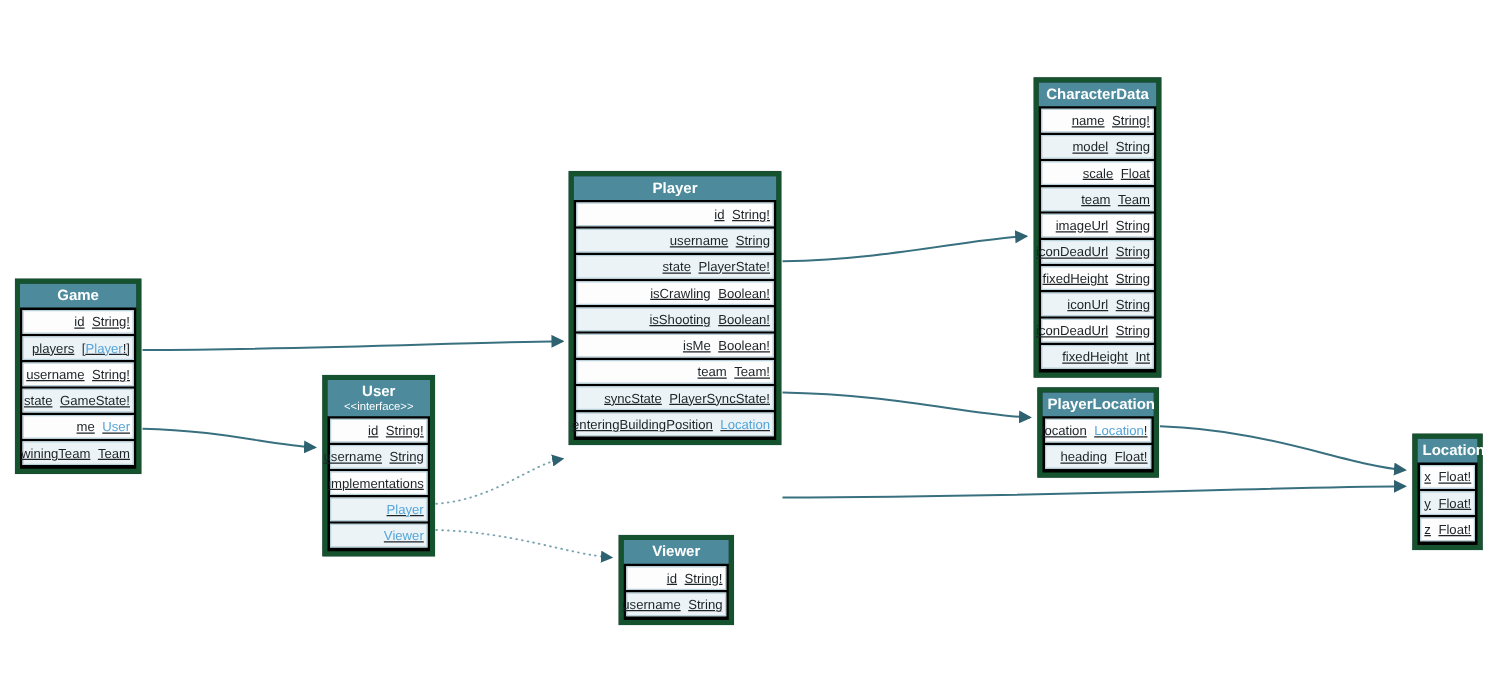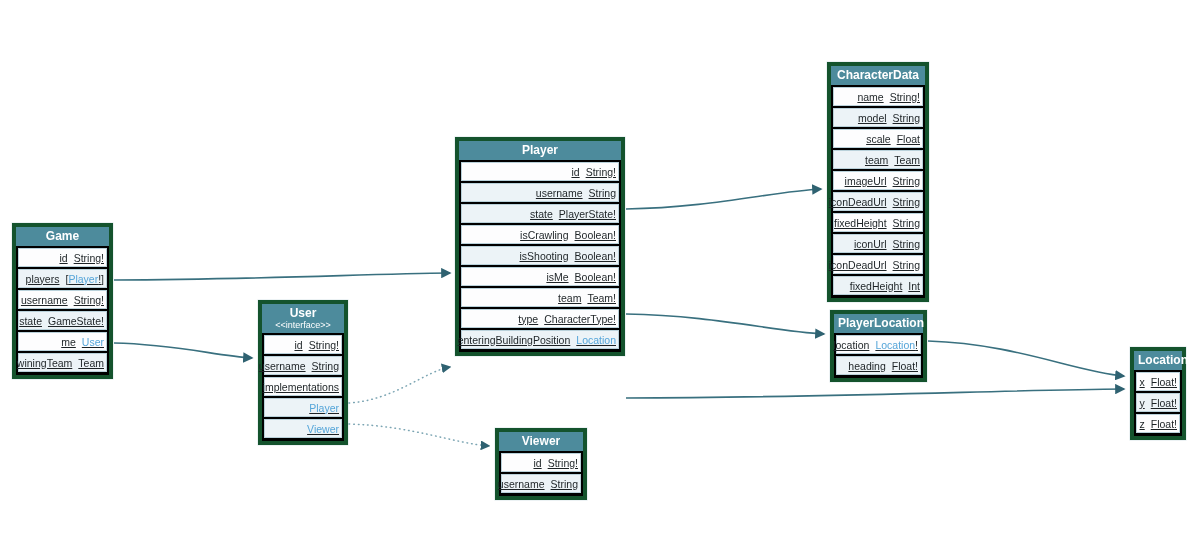--- a/index.html
+++ b/index.html
@@ -132,23 +132,23 @@
           <span class="ftype">Boolean!</span>
         </div>
         <div class="row">
           <span class="fname">isMe</span>
           <span class="ftype">Boolean!</span>
         </div>
         <div class="row">
           <span class="fname">team</span>
           <span class="ftype">Team!</span>
         </div>
-        <div class="row">
-          <span class="fname">type</span>
-          <span class="ftype">CharacterType!</span>
+        <div class="row alt">
+          <span class="fname">syncState</span>
+          <span class="ftype">PlayerSyncState!</span>
         </div>
         <div class="row alt">
           <span class="fname">enteringBuildingPosition</span>
           <span class="ftype"><span class="link">Location</span></span>
         </div>
       </div>
     </div>
     <div class="entity" style="left: 495px; top: 428px; width: 92px;">
       <div class="entity-header">
         <div class="entity-title">Viewer</div>

